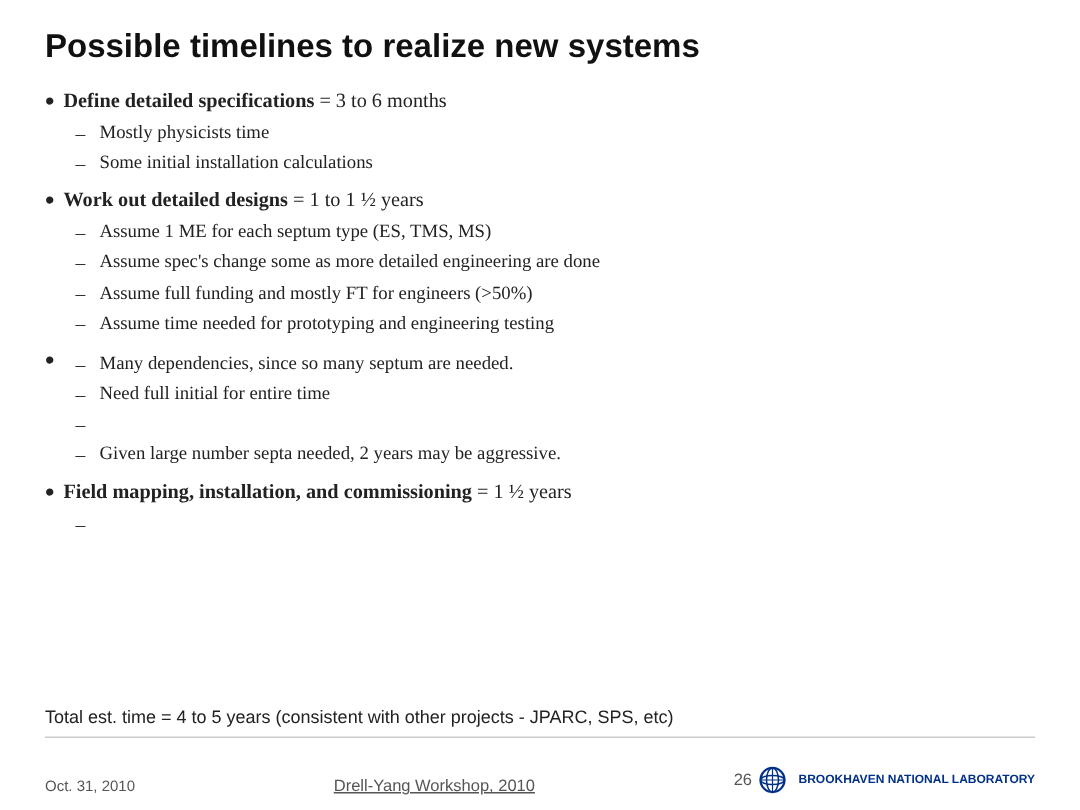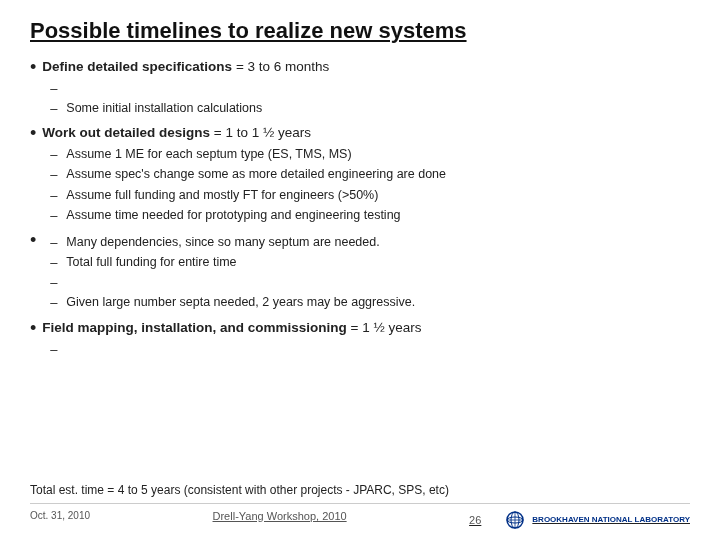--- a/index.html
+++ b/index.html
@@ -16,21 +16,20 @@
     .slide {
       width: 720px;
       height: 540px;
       padding: 18px 30px 10px 30px;
       display: flex;
       flex-direction: column;
     }
     .title {
       font-size: 22px;
       font-weight: bold;
-      text-decoration: underline;
       margin-bottom: 14px;
       color: #111;
     }
     .content {
       flex: 1;
       display: flex;
       flex-direction: column;
       gap: 6px;
     }
     .bullet-item {
@@ -40,20 +39,21 @@
       font-size: 13.5px;
     }
     .bullet-dot {
       font-size: 18px;
       line-height: 1.2;
       margin-top: -1px;
     }
     .bullet-text {
       font-size: 13.5px;
       line-height: 1.4;
+      font-family: Liberation Serif, serif;
     }
     .sub-list {
       margin-top: 3px;
       margin-left: 8px;
       display: flex;
       flex-direction: column;
       gap: 2px;
     }
     .sub-item {
       display: flex;
@@ -66,40 +66,39 @@
       min-width: 10px;
       font-size: 13px;
     }
     .total-line {
       font-size: 12px;
       margin-top: 6px;
       line-height: 1.5;
     }
     .footer {
       display: flex;
-      align-items: flex-start;
+      align-items: flex-end;
       justify-content: space-between;
       border-top: 1px solid #ccc;
-      padding-top: 6px;
+      padding-top: 18px;
       margin-top: 4px;
     }
     .footer-left {
       font-size: 10px;
       color: #555;
     }
     .footer-center {
       font-size: 11px;
       color: #555;
       text-decoration: underline;
     }
     .footer-right {
       display: flex;
       align-items: center;
-      gap: 20px;
-      text-decoration: underline;
+      gap: 0;
     }
     .page-num {
       font-size: 11px;
       color: #555;
     }
     .logo-box {
       display: flex;
       align-items: center;
       gap: 3px;
     }
@@ -121,20 +120,21 @@
 
 <div class="slide">
   <div class="title">Possible timelines to realize new systems</div>
   <div class="content">
 
   <div class="bullet-item">
         <span class="bullet-dot">•</span>
         <div class="bullet-text"><span><strong>Define detailed specifications</strong> =  3 to 6 months</span><div class="sub-list">
             <div class="sub-item">
               <span class="dash">–</span>
+              <span>Mostly physicists time</span>
             </div>
             <div class="sub-item">
               <span class="dash">–</span>
               <span>Some initial installation calculations</span>
             </div>
           </div></div>
       </div>
       <div class="bullet-item">
         <span class="bullet-dot">•</span>
         <div class="bullet-text"><span><strong>Work out detailed designs</strong> =  1 to 1 ½ years</span><div class="sub-list">
@@ -158,21 +158,21 @@
       </div>
       <div class="bullet-item">
         <span class="bullet-dot">•</span>
         <div class="bullet-text"><div class="sub-list">
             <div class="sub-item">
               <span class="dash">–</span>
               <span>Many dependencies, since so many septum are needed.</span>
             </div>
             <div class="sub-item">
               <span class="dash">–</span>
-              <span>Total full funding for entire time</span>
+              <span>Need full initial for entire time</span>
             </div>
             <div class="sub-item">
               <span class="dash">–</span>
             </div>
             <div class="sub-item">
               <span class="dash">–</span>
               <span>Given large number septa needed, 2 years may be aggressive.</span>
             </div>
           </div></div>
       </div>

